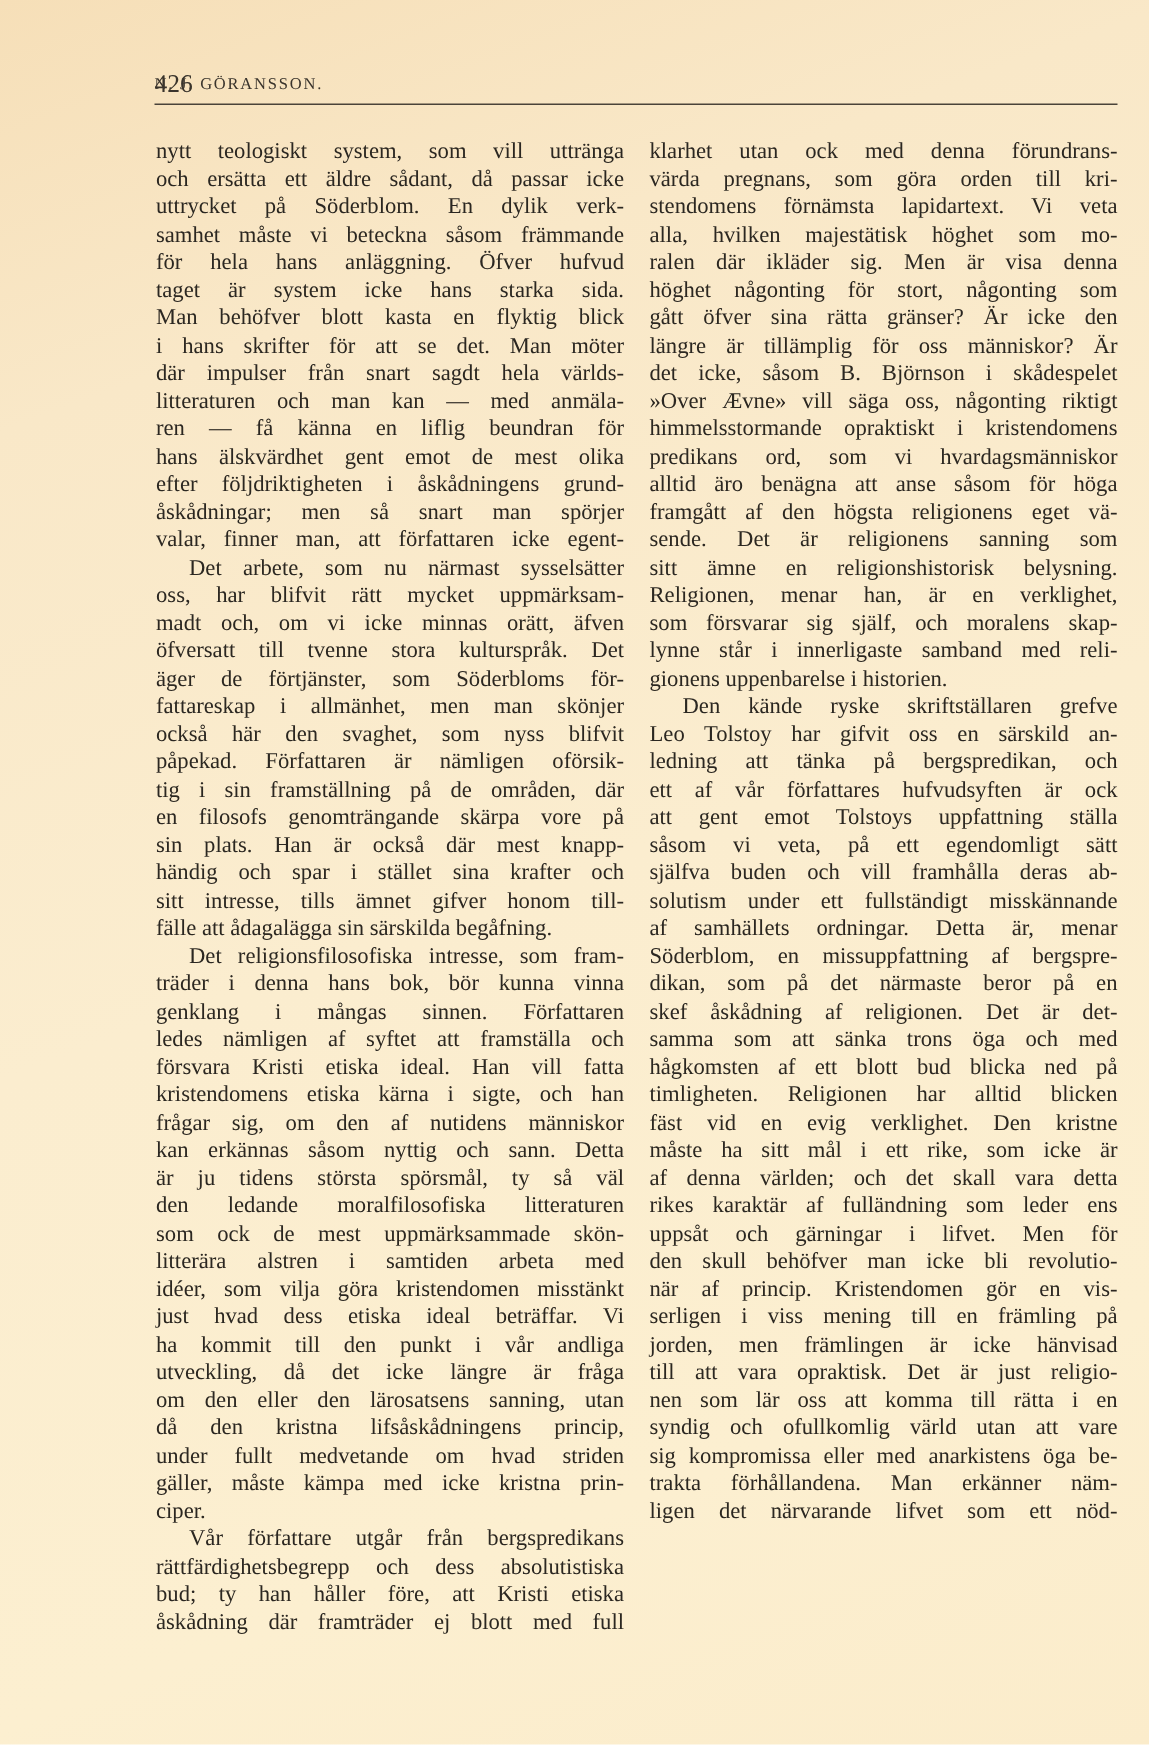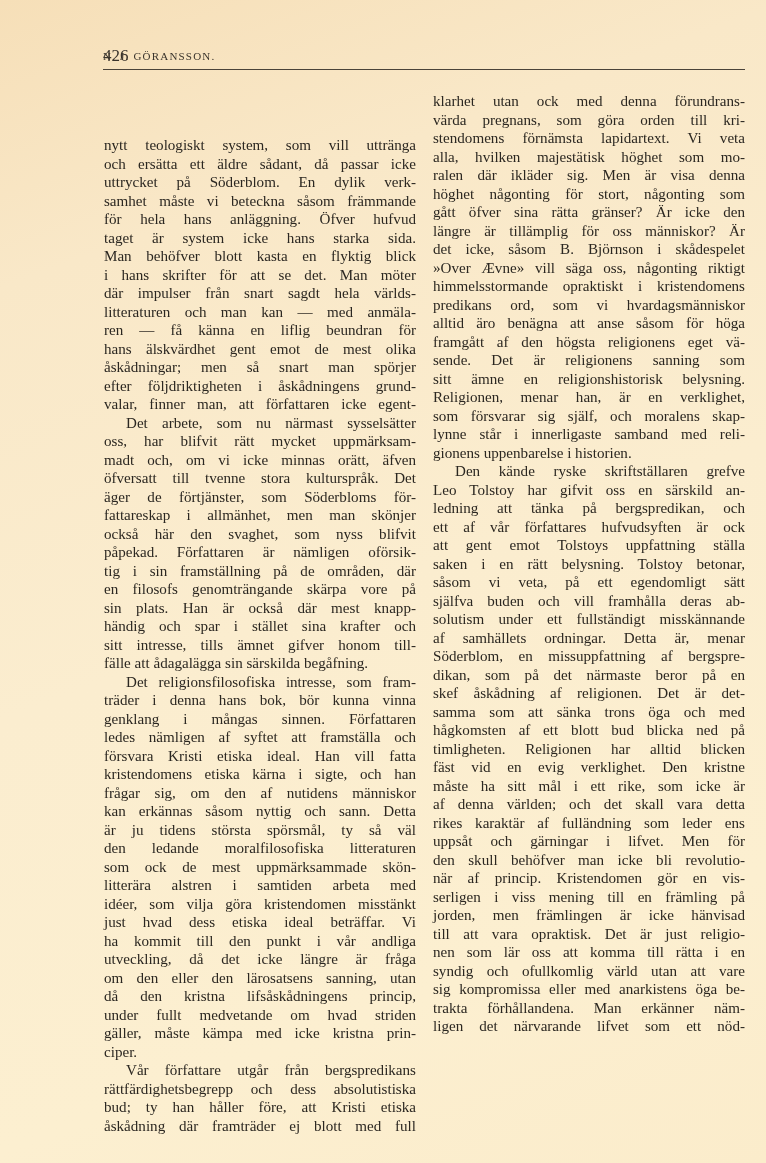--- a/index.html
+++ b/index.html
@@ -57,21 +57,21 @@
     .column {
       position: absolute;
       top: 92px;
       width: 312px;
       font-family: "Liberation Serif", serif;
       font-size: 15.1px;
       line-height: 18.5px;
       text-align: justify;
       color: #2b2721;
     }
-    .col-left { left: 104px; margin-top: 44px; }
+    .col-left { left: 104px; }
     .col-right { left: 433px; }
     .line {
       display: block;
       white-space: nowrap;
       text-align: justify;
       text-align-last: justify;
       height: 18.5px;
       overflow: visible;
     }
     .line.last {
@@ -97,22 +97,22 @@
       <span class="line">uttrycket på Söderblom. En dylik verk-</span>
       <span class="line">samhet måste vi beteckna såsom främmande</span>
       <span class="line">för hela hans anläggning. Öfver hufvud</span>
       <span class="line">taget är system icke hans starka sida.</span>
       <span class="line">Man behöfver blott kasta en flyktig blick</span>
       <span class="line">i hans skrifter för att se det. Man möter</span>
       <span class="line">där impulser från snart sagdt hela världs-</span>
       <span class="line">litteraturen och man kan — med anmäla-</span>
       <span class="line">ren — få känna en liflig beundran för</span>
       <span class="line">hans älskvärdhet gent emot de mest olika</span>
+      <span class="line">efter följdriktigheten i åskådningens grund-</span>
       <span class="line">åskådningar; men så snart man spörjer</span>
-      <span class="line">efter följdriktigheten i åskådningens grund-</span>
       <span class="line">valar, finner man, att författaren icke egent-</span>
       <span class="line indent">Det arbete, som nu närmast sysselsätter</span>
       <span class="line">oss, har blifvit rätt mycket uppmärksam-</span>
       <span class="line">madt och, om vi icke minnas orätt, äfven</span>
       <span class="line">öfversatt till tvenne stora kulturspråk. Det</span>
       <span class="line">äger de förtjänster, som Söderbloms för-</span>
       <span class="line">fattareskap i allmänhet, men man skönjer</span>
       <span class="line">också här den svaghet, som nyss blifvit</span>
       <span class="line">påpekad. Författaren är nämligen oförsik-</span>
       <span class="line">tig i sin framställning på de områden, där</span>
@@ -166,21 +166,20 @@
       <span class="line">sitt ämne en religionshistorisk belysning.</span>
       <span class="line">Religionen, menar han, är en verklighet,</span>
       <span class="line">som försvarar sig själf, och moralens skap-</span>
       <span class="line">lynne står i innerligaste samband med reli-</span>
       <span class="line last">gionens uppenbarelse i historien.</span>
       <span class="line indent">Den kände ryske skriftställaren grefve</span>
       <span class="line">Leo Tolstoy har gifvit oss en särskild an-</span>
       <span class="line">ledning att tänka på bergspredikan, och</span>
       <span class="line">ett af vår författares hufvudsyften är ock</span>
       <span class="line">att gent emot Tolstoys uppfattning ställa</span>
-      <span class="line">saken i en rätt belysning. Tolstoy betonar,</span>
       <span class="line">såsom vi veta, på ett egendomligt sätt</span>
       <span class="line">själfva buden och vill framhålla deras ab-</span>
       <span class="line">solutism under ett fullständigt misskännande</span>
       <span class="line">af samhällets ordningar. Detta är, menar</span>
       <span class="line">Söderblom, en missuppfattning af bergspre-</span>
       <span class="line">dikan, som på det närmaste beror på en</span>
       <span class="line">skef åskådning af religionen. Det är det-</span>
       <span class="line">samma som att sänka trons öga och med</span>
       <span class="line">hågkomsten af ett blott bud blicka ned på</span>
       <span class="line">timligheten. Religionen har alltid blicken</span>

